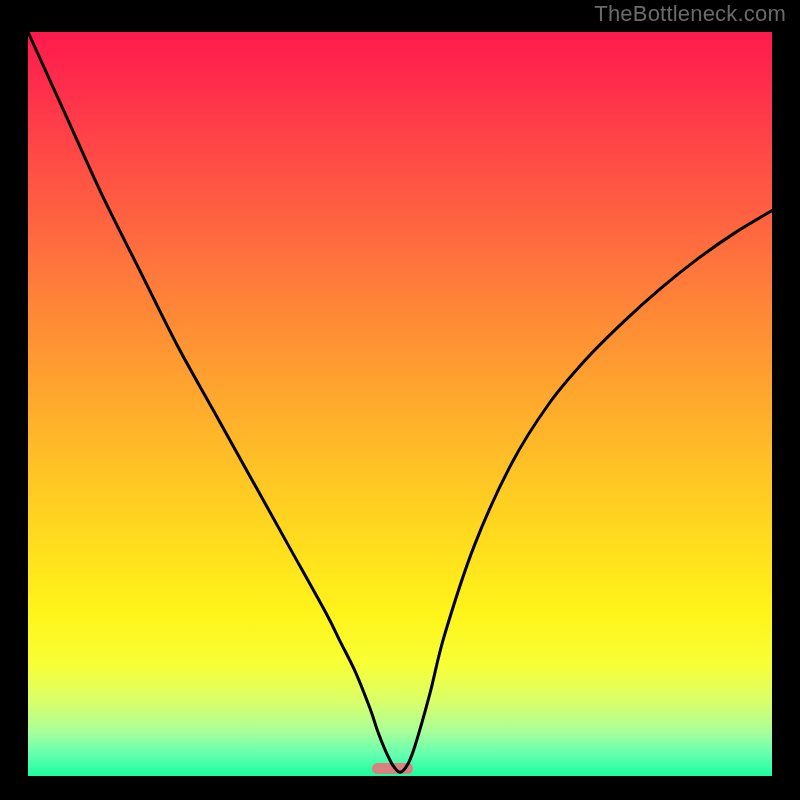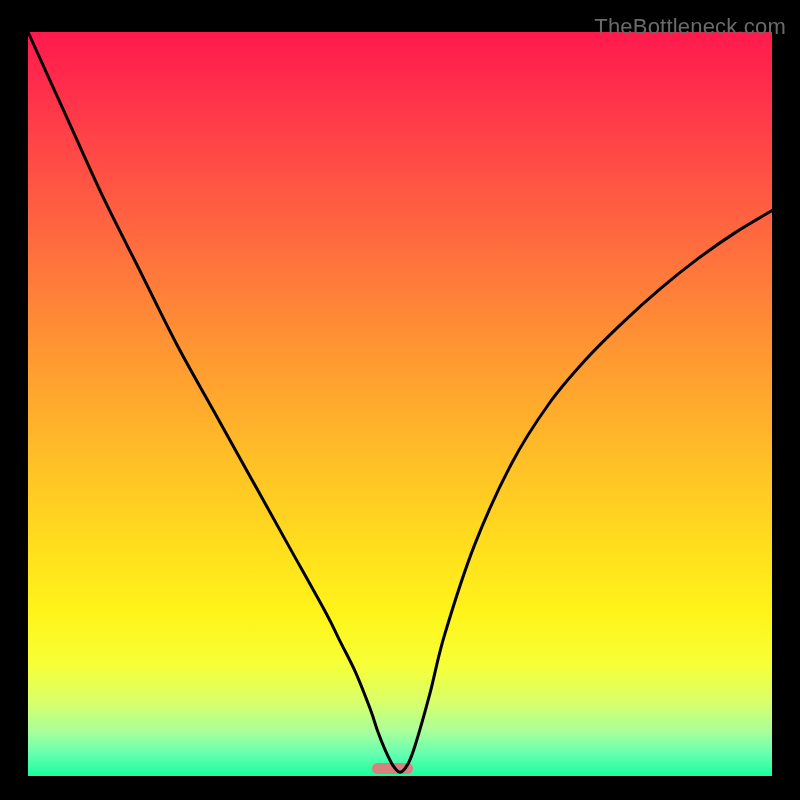--- a/index.html
+++ b/index.html
@@ -14,21 +14,21 @@
   .frame {
     position: absolute;
     left: 0;
     top: 0;
     width: 800px;
     height: 800px;
     background: #000;
   }
   .watermark {
     position: absolute;
-    top: 14px;
+    top: 1px;
     right: 14px;
     color: #6a6a6a;
     font-size: 22px;
     font-weight: 400;
     letter-spacing: 0.2px;
     z-index: 20;
     user-select: none;
   }
   .plot-area {
     position: absolute;

